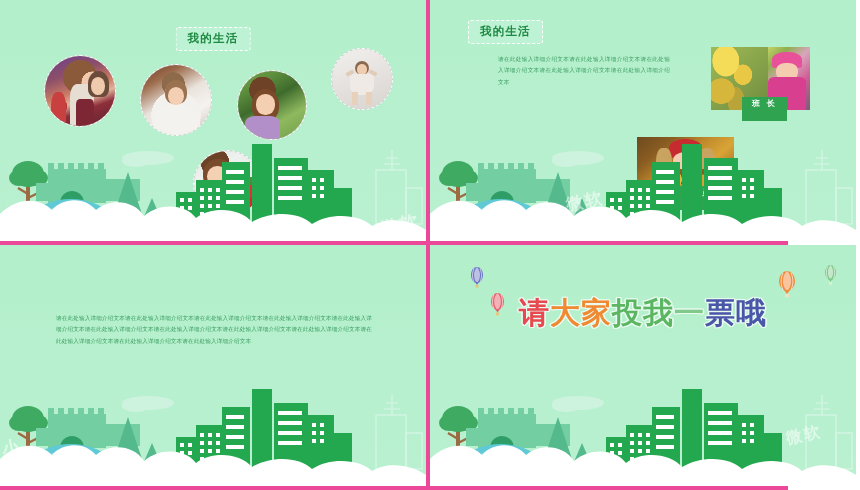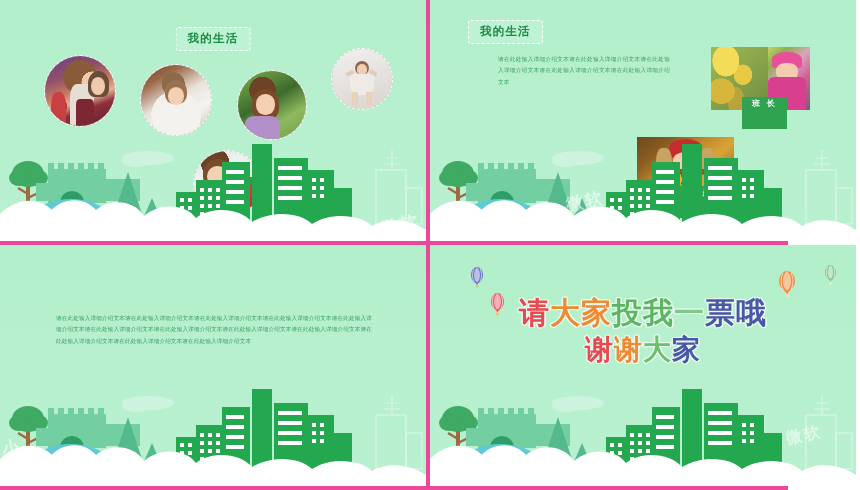--- a/index.html
+++ b/index.html
@@ -92,21 +92,21 @@
     overflow: hidden;
     position: relative;
   }
   .card-label {
     position: absolute;
     background: #2fa350;
     color: #ffffff;
     font-size: 8px;
     font-weight: bold;
     letter-spacing: 2px;
-    padding: 3px 10px 20px 10px;
+    padding: 3px 10px 12px 10px;
     white-space: nowrap;
     font-family: "DejaVu Sans", "Liberation Sans", sans-serif;
     line-height: 1.1;
   }
 
   
   .headline-wrap {
     position: absolute;
     left: 0; right: 0;
     top: 52px;
@@ -575,21 +575,20 @@
         <path d="M6.5 0 C 3 3.5, 3 11, 6.5 14.5 C 10 11, 10 3.5, 6.5 0 Z" fill="#ffffff" opacity="0.55"></path>
         <path d="M3.5 1.5 C 2 5, 2 10, 3.5 13.5" stroke="#ffffff" stroke-width="0.85" fill="none" opacity="0.7"></path>
         <path d="M9.5 1.5 C 11 5, 11 10, 9.5 13.5" stroke="#ffffff" stroke-width="0.85" fill="none" opacity="0.7"></path>
         <path d="M4.5 13.5 L6.5 17 L8.5 13.5 Z" fill="#7fc98a"></path>
         <rect x="5" y="17" width="3" height="2.5" fill="#dff0cc"></rect>
       </svg>
     </div>
 
     <div class="headline-wrap">
       <div class="headline-1"><span style="color: rgb(232, 72, 79);">请</span><span style="color: rgb(240, 138, 50);">大</span><span style="color: rgb(240, 138, 50);">家</span><span style="color: rgb(91, 181, 97);">投</span><span style="color: rgb(91, 181, 97);">我</span><span style="color: rgb(127, 201, 138);">一</span><span style="color: rgb(74, 86, 168);">票</span><span style="color: rgb(74, 86, 168);">哦</span></div>
-      <div class="headline-2"><span style="color: rgb(232, 72, 79);">谢</span><span style="color: rgb(240, 138, 50);">谢</span><span style="color: rgb(108, 191, 111);">大</span><span style="color: rgb(74, 86, 168);">家</span></div>
     </div>
 
     <div class="scenery">
       <svg viewBox="0 0 426 105" preserveAspectRatio="none">
         <ellipse cx="148" cy="22" rx="26" ry="7" fill="#cdf3de"></ellipse>
         <ellipse cx="136" cy="25" rx="14" ry="6" fill="#cdf3de"></ellipse>
         <g>
           <rect x="26" y="46" width="4" height="30" fill="#9d6b42"></rect>
           <path d="M28 58 L18 52" stroke="#9d6b42" stroke-width="2.5" fill="none"></path>
           <path d="M28 62 L38 57" stroke="#9d6b42" stroke-width="2.5" fill="none"></path>

